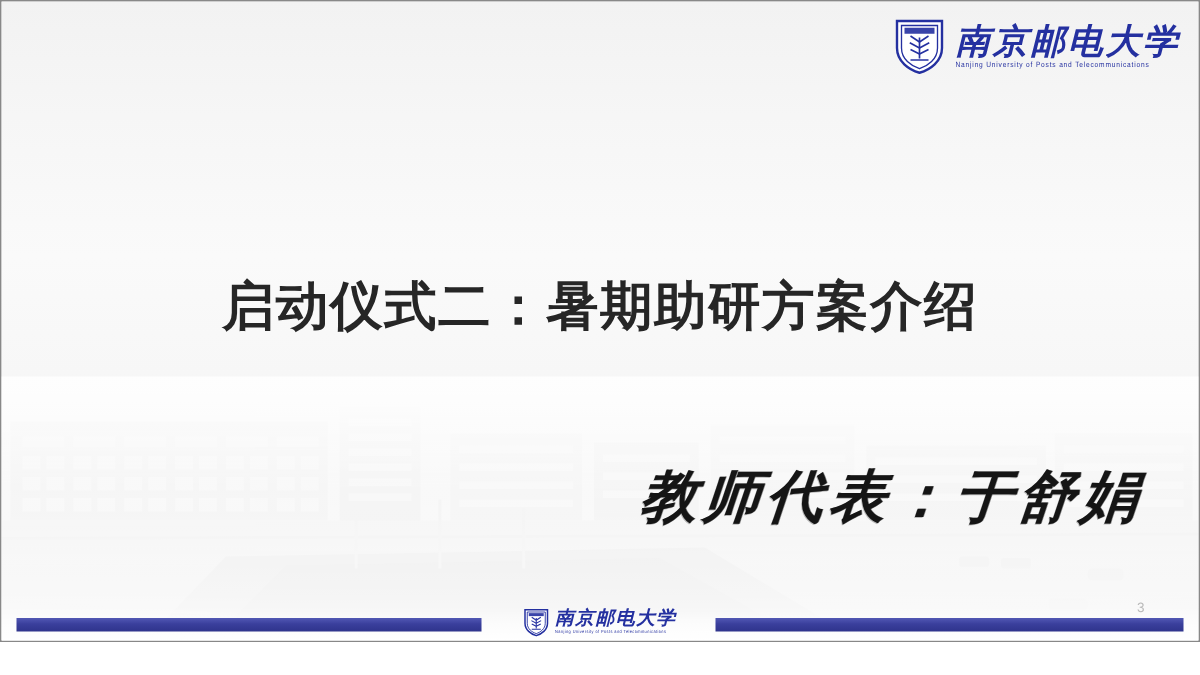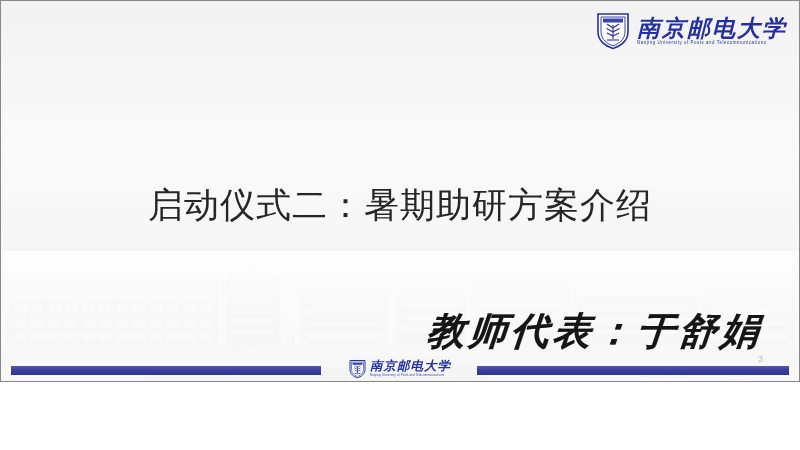--- a/index.html
+++ b/index.html
@@ -11,21 +11,21 @@
     width: 800px;
     height: 450px;
     overflow: hidden;
     font-family: "Liberation Sans", "DejaVu Sans", sans-serif;
   }
 
   
   .slide {
     position: relative;
     width: 800px;
-    height: 382px;
+    height: 428px;
     box-sizing: border-box;
     border: 1px solid #888888;
     background: #ffffff;
     overflow: hidden;
   }
 
   
   .slide-wash {
     position: absolute;
     inset: 0;
@@ -106,21 +106,21 @@
   .title-block {
     position: absolute;
     left: 0;
     right: 0;
     top: 183px;
     text-align: center;
   }
   .main-title {
     font-family: "DejaVu Sans", "Liberation Sans", sans-serif;
     font-size: 35px;
-    font-weight: 400;
+    font-weight: 700;
     color: #262626;
     letter-spacing: 1px;
     line-height: 1.25;
     white-space: nowrap;
   }
 
   
   .subtitle-block {
     position: absolute;
     right: 36px;

